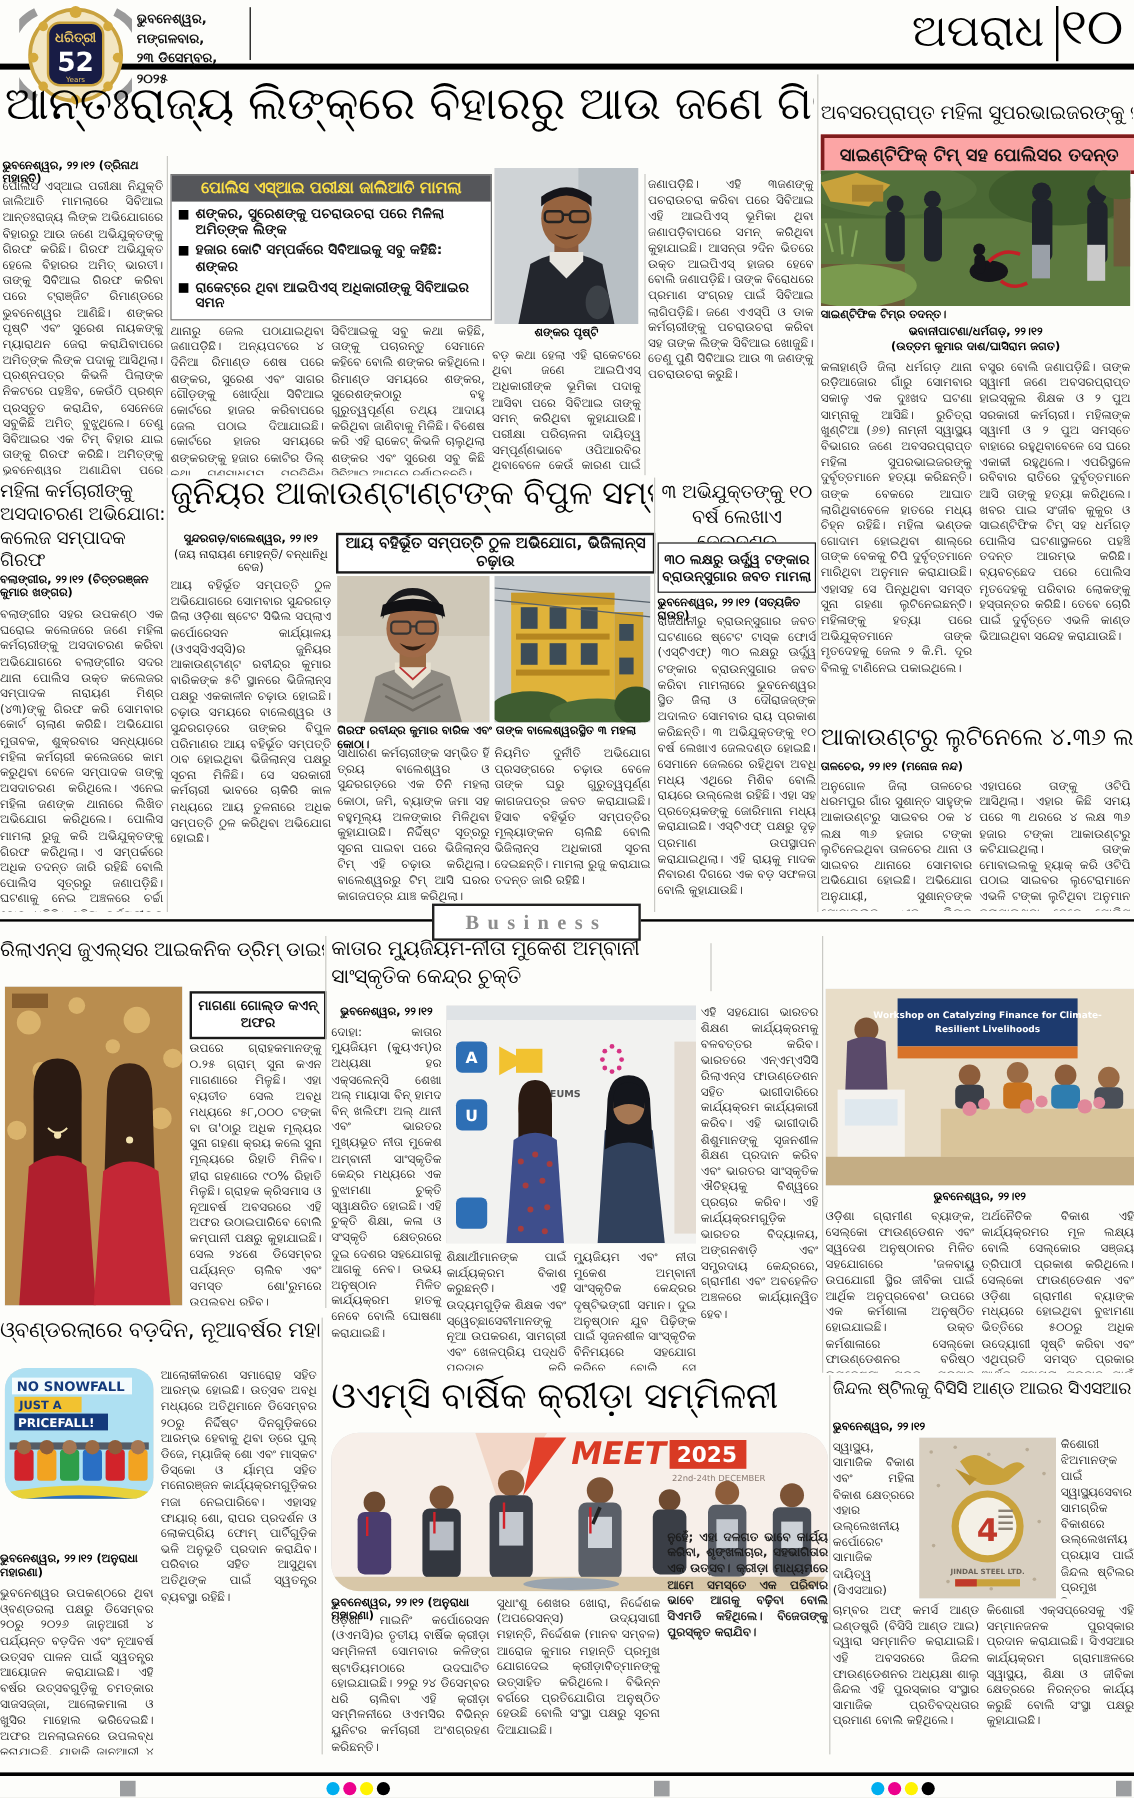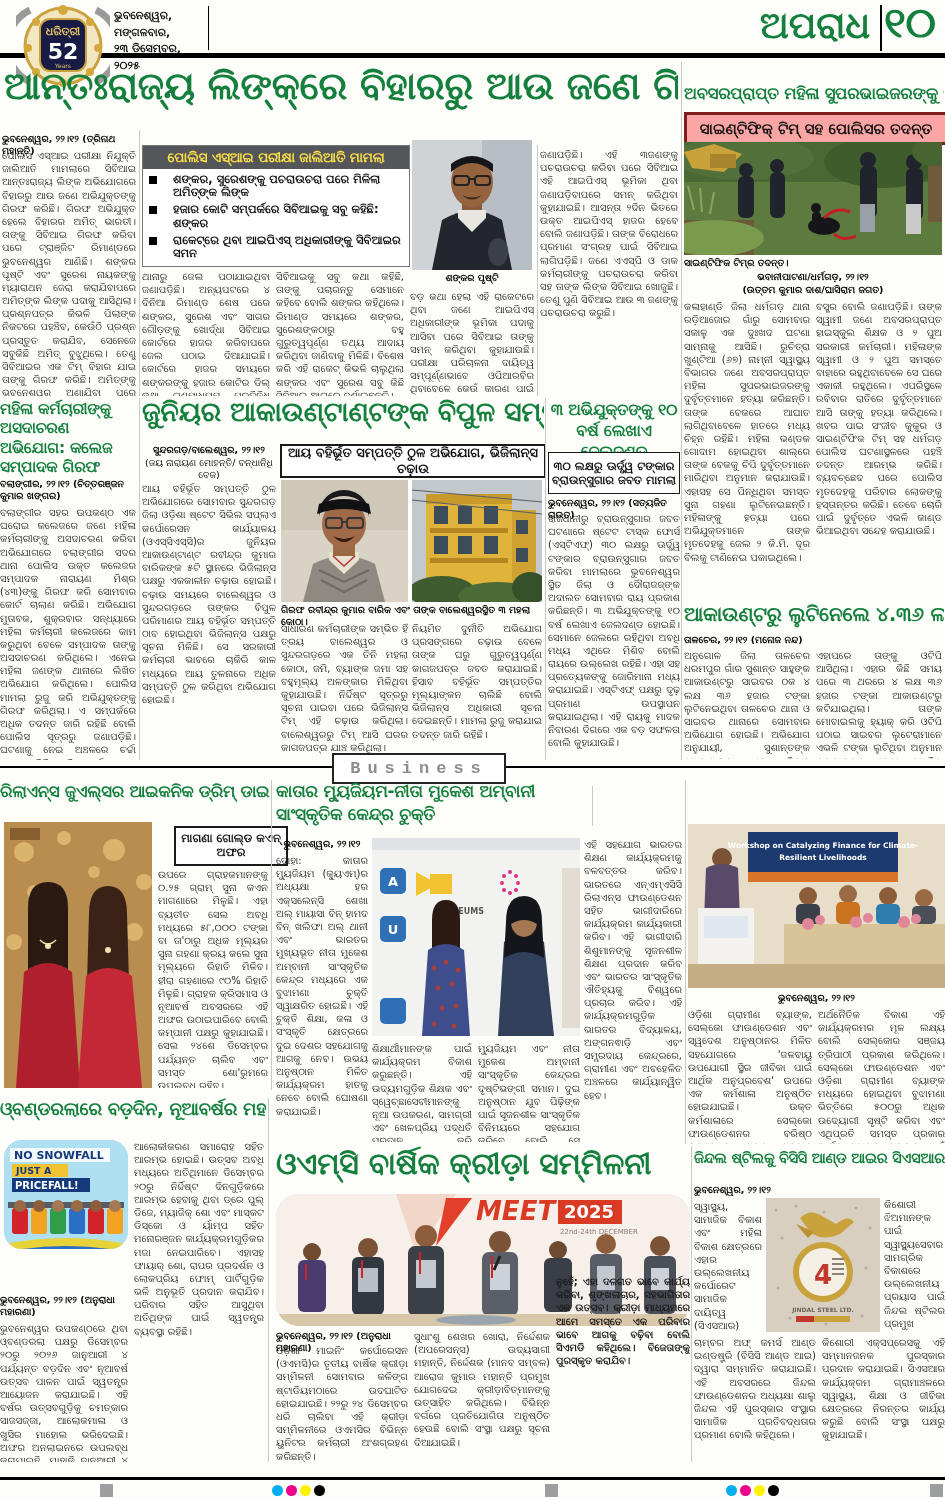--- a/index.html
+++ b/index.html
@@ -2,30 +2,30 @@
 <html><head>
 <meta charset="utf-8">
 <style>
   html,body{margin:0;padding:0;background:#e9e9e6;}
   #page{position:relative;width:945px;height:1498px;background:#fdfdfa;margin:0 auto;
         font-family:"DejaVu Sans",sans-serif;color:#111;overflow:hidden;}
   .abs{position:absolute;}
   .body-text{font-size:10px;line-height:1.32;text-align:justify;overflow:hidden;color:#1c1c1c;}
   .dateline{font-size:9.5px;font-weight:bold;color:#000;}
   .caption{font-size:9.5px;font-weight:bold;color:#000;}
-  .hl{font-weight:bold;color:#15803d;letter-spacing:-0.3px;}
+  .hl{font-weight:normal;color:#000000;letter-spacing:-0.3px;}
   .vrule{position:absolute;width:1px;background:#c9c9c4;}
   .kicker-box{background:#fca5a5;border:3px solid #7f1d1d;display:flex;align-items:center;justify-content:center;
               font-weight:bold;text-align:center;}
   .border-box{background:#fff;border:2px solid #1a1a1a;display:flex;align-items:center;justify-content:center;
               font-weight:bold;text-align:center;}
   .infobox{border:1px solid #777;background:#fff;}
   .infobox .bar{background:#55565a;color:#fde047;font-weight:bold;font-size:13.5px;text-align:center;
                 padding:3px 2px;letter-spacing:-0.2px;}
-  .bullet-row{display:flex;gap:16px;align-items:flex-start;padding:4px 6px 0 6px;}
+  .bullet-row{display:flex;gap:6px;align-items:flex-start;padding:4px 6px 0 6px;}
   .bullet-sq{width:8px;height:8px;background:#000;margin-top:3px;flex:none;}
   .bullet-tx{font-size:11.5px;font-weight:bold;line-height:1.15;}
   .photo{overflow:hidden;background:#ddd;}
   .photo svg{display:block;}
   .biz-label{border:2px solid #222;background:#fff;display:flex;align-items:center;justify-content:center;
              font-family:"Liberation Serif",serif;font-size:17px;font-weight:bold;color:#8d8d8d;
              letter-spacing:7px;}
   .reg-gray{position:absolute;width:13px;height:13px;background:#9c9ea0;}
   .reg-dot{position:absolute;width:11px;height:11px;border-radius:50%;}
 </style>
@@ -223,21 +223,21 @@
   <div class="abs border-box" style="left:548px;top:452px;width:130px;height:40px;font-size:11.5px;line-height:1.25;border-width:1.5px;">୩୦ ଲକ୍ଷରୁ ଊର୍ଦ୍ଧ୍ୱ ଟଙ୍କାର ବ୍ରାଉନ୍‌ସୁଗାର ଜବତ ମାମଲା</div>
   <div class="abs dateline" style="left:548px;top:497px;width:132px;">ଭୁବନେଶ୍ୱର, ୨୨।୧୨ (ସତ୍ୟଜିତ ରାଉତ)</div>
   <div class="abs body-text" style="left:548px;top:512px;width:132px;height:248px;">ରାଜଧାନୀରୁ ବ୍ରାଉନ୍‌ସୁଗାର ଜବତ ଘଟଣାରେ ଷ୍ଟେଟ ଟାସ୍କ ଫୋର୍ସ (ଏସ୍‌ଟିଏଫ୍) ୩୦ ଲକ୍ଷରୁ ଊର୍ଦ୍ଧ୍ୱ ଟଙ୍କାର ବ୍ରାଉନ୍‌ସୁଗାର ଜବତ କରିବା ମାମଲାରେ ଭୁବନେଶ୍ୱର ସ୍ଥିତ ଜିଲା ଓ ଦୌରାଜଜ୍‌ଙ୍କ ଅଦାଲତ ସୋମବାର ରାୟ ପ୍ରକାଶ କରିଛନ୍ତି। ୩ ଅଭିଯୁକ୍ତଙ୍କୁ ୧୦ ବର୍ଷ ଲେଖାଏ ଜେଲଦଣ୍ଡ ହୋଇଛି। ସେମାନେ ଜେଲରେ ରହିଥିବା ଅବଧି ମଧ୍ୟ ଏଥିରେ ମିଶିବ ବୋଲି ରାୟରେ ଉଲ୍ଲେଖ ରହିଛି। ଏହା ସହ ପ୍ରତ୍ୟେକଙ୍କୁ ଜୋରିମାନା ମଧ୍ୟ କରାଯାଇଛି। ଏସ୍‌ଟିଏଫ୍ ପକ୍ଷରୁ ଦୃଢ଼ ପ୍ରମାଣ ଉପସ୍ଥାପନ କରାଯାଇଥିଲା। ଏହି ରାୟକୁ ମାଦକ ନିବାରଣ ଦିଗରେ ଏକ ବଡ଼ ସଫଳତା ବୋଲି କୁହାଯାଉଛି।</div>
 
   <div class="abs hl" style="left:684px;top:602px;width:260px;height:30px;font-size:20px;white-space:nowrap;overflow:hidden;">ଆକାଉଣ୍ଟରୁ ଲୁଟିନେଲେ ୪.୩୬ ଲକ୍ଷ ଟଙ୍କା</div>
   <div class="abs dateline" style="left:684px;top:634px;width:258px;">ତାଳଚେର, ୨୨।୧୨ (ମନୋଜ ନନ୍ଦ)</div>
   <div class="abs body-text" style="left:684px;top:649px;width:126px;height:110px;">ଅନୁଗୋଳ ଜିଲା ତାଳଚେର ଧରମପୁର ଗାଁର ସୁଶାନ୍ତ ସାହୁଙ୍କ ଆକାଉଣ୍ଟରୁ ସାଇବର ଠକ ୪ ଲକ୍ଷ ୩୬ ହଜାର ଟଙ୍କା ଲୁଟିନେଇଥିବା ତାଳଚେର ଥାନା ଓ ସାଇବର ଥାନାରେ ସୋମବାର ଅଭିଯୋଗ ହୋଇଛି। ଅଭିଯୋଗ ଅନୁଯାୟୀ, ସୁଶାନ୍ତଙ୍କ ମୋବାଇଲକୁ ଏକ ଲିଙ୍କ ଆସିଥିଲା। ତାହାକୁ ସେ ଖୋଲିଥିଲେ।</div>
   <div class="abs body-text" style="left:816px;top:649px;width:126px;height:110px;">ଏହାପରେ ତାଙ୍କୁ ଓଟିପି ଆସିଥିଲା। ଏହାର କିଛି ସମୟ ପରେ ୩ ଥରରେ ୪ ଲକ୍ଷ ୩୬ ହଜାର ଟଙ୍କା ଆକାଉଣ୍ଟରୁ କଟିଯାଇଥିଲା। ତାଙ୍କ ମୋବାଇଲକୁ ହ୍ୟାକ୍ କରି ଓଟିପି ପଠାଇ ସାଇବର ଲୁଟେରାମାନେ ଏଭଳି ଟଙ୍କା ଲୁଟିଥିବା ଅନୁମାନ କରାଯାଉଥିବା ବେଳେ ପୋଲିସ ଏକ ମାମଲା ରୁଜୁକରି ତଦନ୍ତ ଆରମ୍ଭ କରିଛି।</div>
 
   <div class="abs" style="left:0;top:766px;width:945px;height:2px;background:#000;"></div>
-  <div class="abs biz-label" style="left:332px;top:753px;width:170px;height:27px;font-family:Liberation Mono, monospace;">Business</div>
+  <div class="abs biz-label" style="left:360px;top:753px;width:170px;height:27px;">Business</div>
 
   <div class="abs hl" style="left:0px;top:782px;width:270px;height:32px;font-size:16.5px;white-space:nowrap;overflow:hidden;">ରିଲାଏନ୍ସ ଜୁଏଲ୍‌ସର ଆଇକନିକ ଡ୍ରିମ୍ ଡାଇମଣ୍ଡ ସେଲ୍</div>
   <div class="abs photo" style="left:4px;top:822px;width:148px;height:266px;">
     <svg width="148" height="266" viewBox="0 0 148 266">
       <rect width="148" height="266" fill="#b98d4f"></rect>
       <g fill="#e8c47a" opacity="0.7">
         <circle cx="20" cy="30" r="10"></circle>
           <circle cx="60" cy="16" r="7"></circle>
           <circle cx="110" cy="28" r="11"></circle>
         <circle cx="140" cy="60" r="8"></circle>
@@ -255,21 +255,21 @@
       </g>
       <g>
         <ellipse cx="104" cy="96" rx="19" ry="23" fill="#9a6a44"></ellipse>
         <path d="M85 92 Q85 64 104 64 Q123 64 123 92 L125 160 Q114 150 104 160 Q94 150 83 160 Z" fill="#3a2316"></path>
         <path d="M74 266 L82 154 Q104 138 128 154 L138 266 Z" fill="#c42736"></path>
         <circle cx="104" cy="128" r="3" fill="#f3e3b0"></circle>
       </g>
       <rect x="6" y="6" width="30" height="12" fill="#7a5326" opacity="0.8"></rect>
     </svg>
   </div>
-  <div class="abs border-box" style="left:158px;top:826px;width:110px;height:36px;font-size:11.5px;line-height:1.2;margin-left:16px;">ମାଗଣା ଗୋଲ୍ଡ କଏନ୍ ଅଫର</div>
+  <div class="abs border-box" style="left:158px;top:826px;width:110px;height:36px;font-size:11.5px;line-height:1.2;">ମାଗଣା ଗୋଲ୍ଡ କଏନ୍ ଅଫର</div>
   <div class="abs body-text" style="left:158px;top:868px;width:110px;height:220px;">ଉପରେ ଗ୍ରାହକମାନଙ୍କୁ ୦.୨୫ ଗ୍ରାମ୍ ସୁନା କଏନ ମାଗଣାରେ ମିଳୁଛି। ଏହା ବ୍ୟତୀତ ସେଲ ଅବଧି ମଧ୍ୟରେ ୫୮,୦୦୦ ଟଙ୍କା ବା ତା'ଠାରୁ ଅଧିକ ମୂଲ୍ୟର ସୁନା ଗହଣା କ୍ରୟ କଲେ ସୁନା ମୂଲ୍ୟରେ ରିହାତି ମିଳିବ। ହୀରା ଗହଣାରେ ୯୦% ରିହାତି ମିଳୁଛି। ଗ୍ରାହକ କ୍ରିସମାସ ଓ ନୂଆବର୍ଷ ଅବସରରେ ଏହି ଅଫର ଉଠାଇପାରିବେ ବୋଲି କମ୍ପାନୀ ପକ୍ଷରୁ କୁହାଯାଇଛି। ସେଲ ୨୪ଶେ ଡିସେମ୍ବର ପର୍ଯ୍ୟନ୍ତ ଚାଲିବ ଏବଂ ସମସ୍ତ ଶୋ'ରୁମରେ ଉପଲବ୍ଧ ରହିବ।</div>
 
   <div class="abs hl" style="left:276px;top:780px;width:316px;height:52px;font-size:17px;line-height:1.35;overflow:hidden;">କାତାର ମ୍ୟୁଜିୟମ-ନୀତା ମୁକେଶ ଅମ୍ବାନୀ ସାଂସ୍କୃତିକ କେନ୍ଦ୍ର ଚୁକ୍ତି</div>
   <div class="abs dateline" style="left:276px;top:838px;width:92px;text-align:center;">ଭୁବନେଶ୍ୱର, ୨୨।୧୨</div>
   <div class="abs body-text" style="left:276px;top:854px;width:92px;height:288px;">ଦୋହା: କାତାର ମ୍ୟୁଜିୟମ (କ୍ୟୁଏମ୍)ର ଅଧ୍ୟକ୍ଷା ହର ଏକ୍ସଲେନ୍ସି ଶେଖା ଅଲ୍ ମାୟାସା ବିନ୍ ହାମଦ ବିନ୍ ଖଲିଫା ଅଲ୍ ଥାନୀ ଏବଂ ଭାରତର ମୁଖ୍ୟଭୂତ ନୀତା ମୁକେଶ ଅମ୍ବାନୀ ସାଂସ୍କୃତିକ କେନ୍ଦ୍ର ମଧ୍ୟରେ ଏକ ବୁଝାମଣା ଚୁକ୍ତି ସ୍ୱାକ୍ଷରିତ ହୋଇଛି। ଏହି ଚୁକ୍ତି ଶିକ୍ଷା, କଳା ଓ ସଂସ୍କୃତି କ୍ଷେତ୍ରରେ ଦୁଇ ଦେଶର ସହଯୋଗକୁ ଆଗକୁ ନେବ। ଉଭୟ ଅନୁଷ୍ଠାନ ମିଳିତ କାର୍ଯ୍ୟକ୍ରମ ହାତକୁ ନେବେ ବୋଲି ଘୋଷଣା କରାଯାଇଛି।</div>
 
   <div class="abs photo" style="left:372px;top:838px;width:208px;height:198px;">
     <svg width="208" height="198" viewBox="0 0 208 198">
       <rect width="208" height="198" fill="#f2f2f0"></rect>
       <rect x="0" y="0" width="208" height="12" fill="#dfe3e6"></rect>

